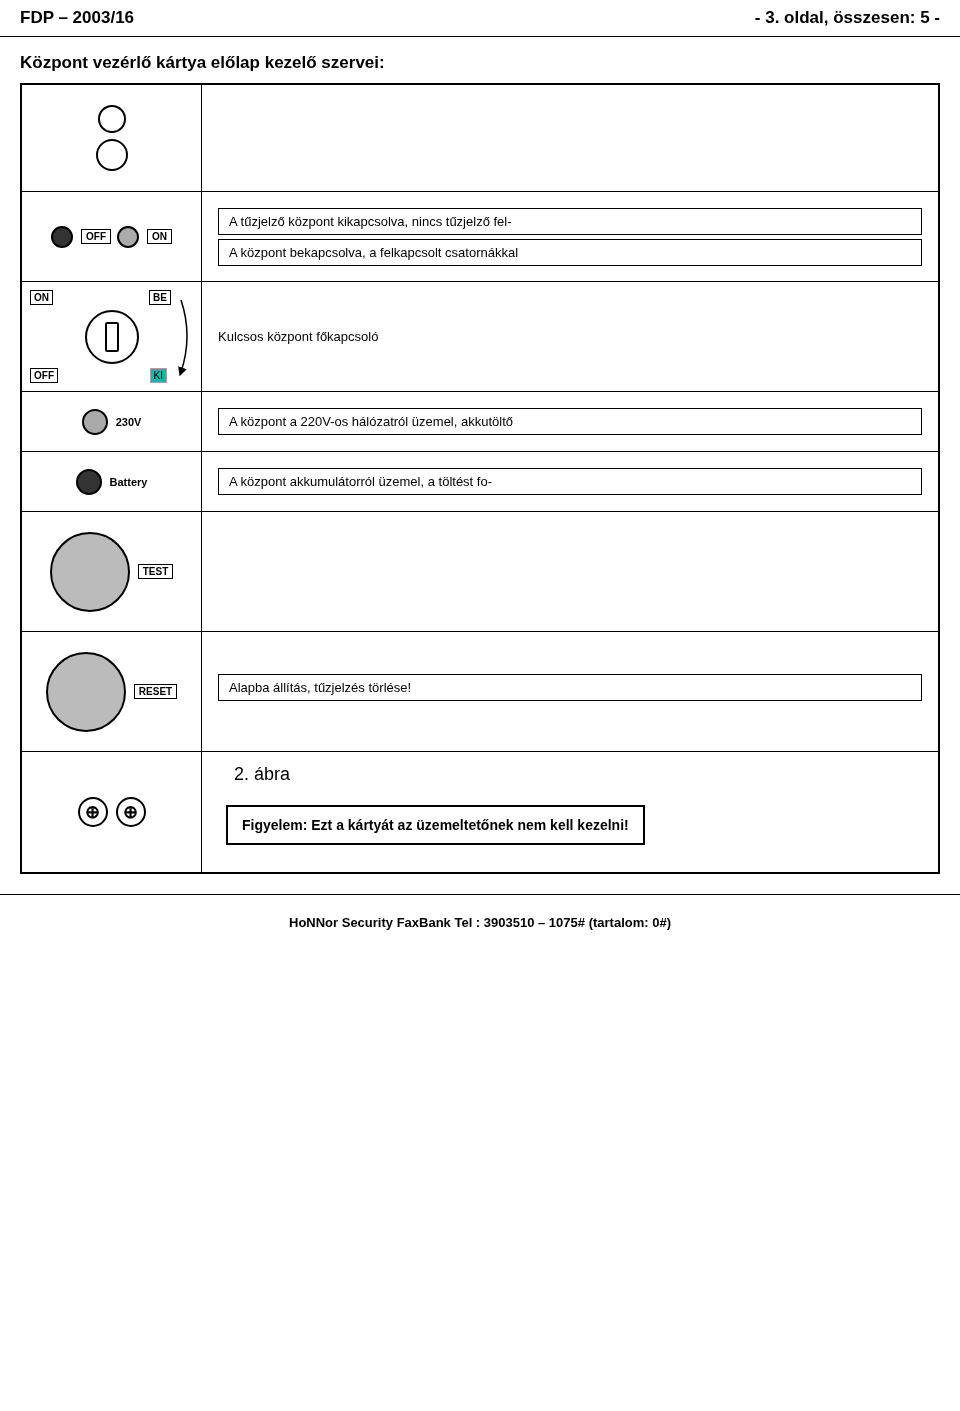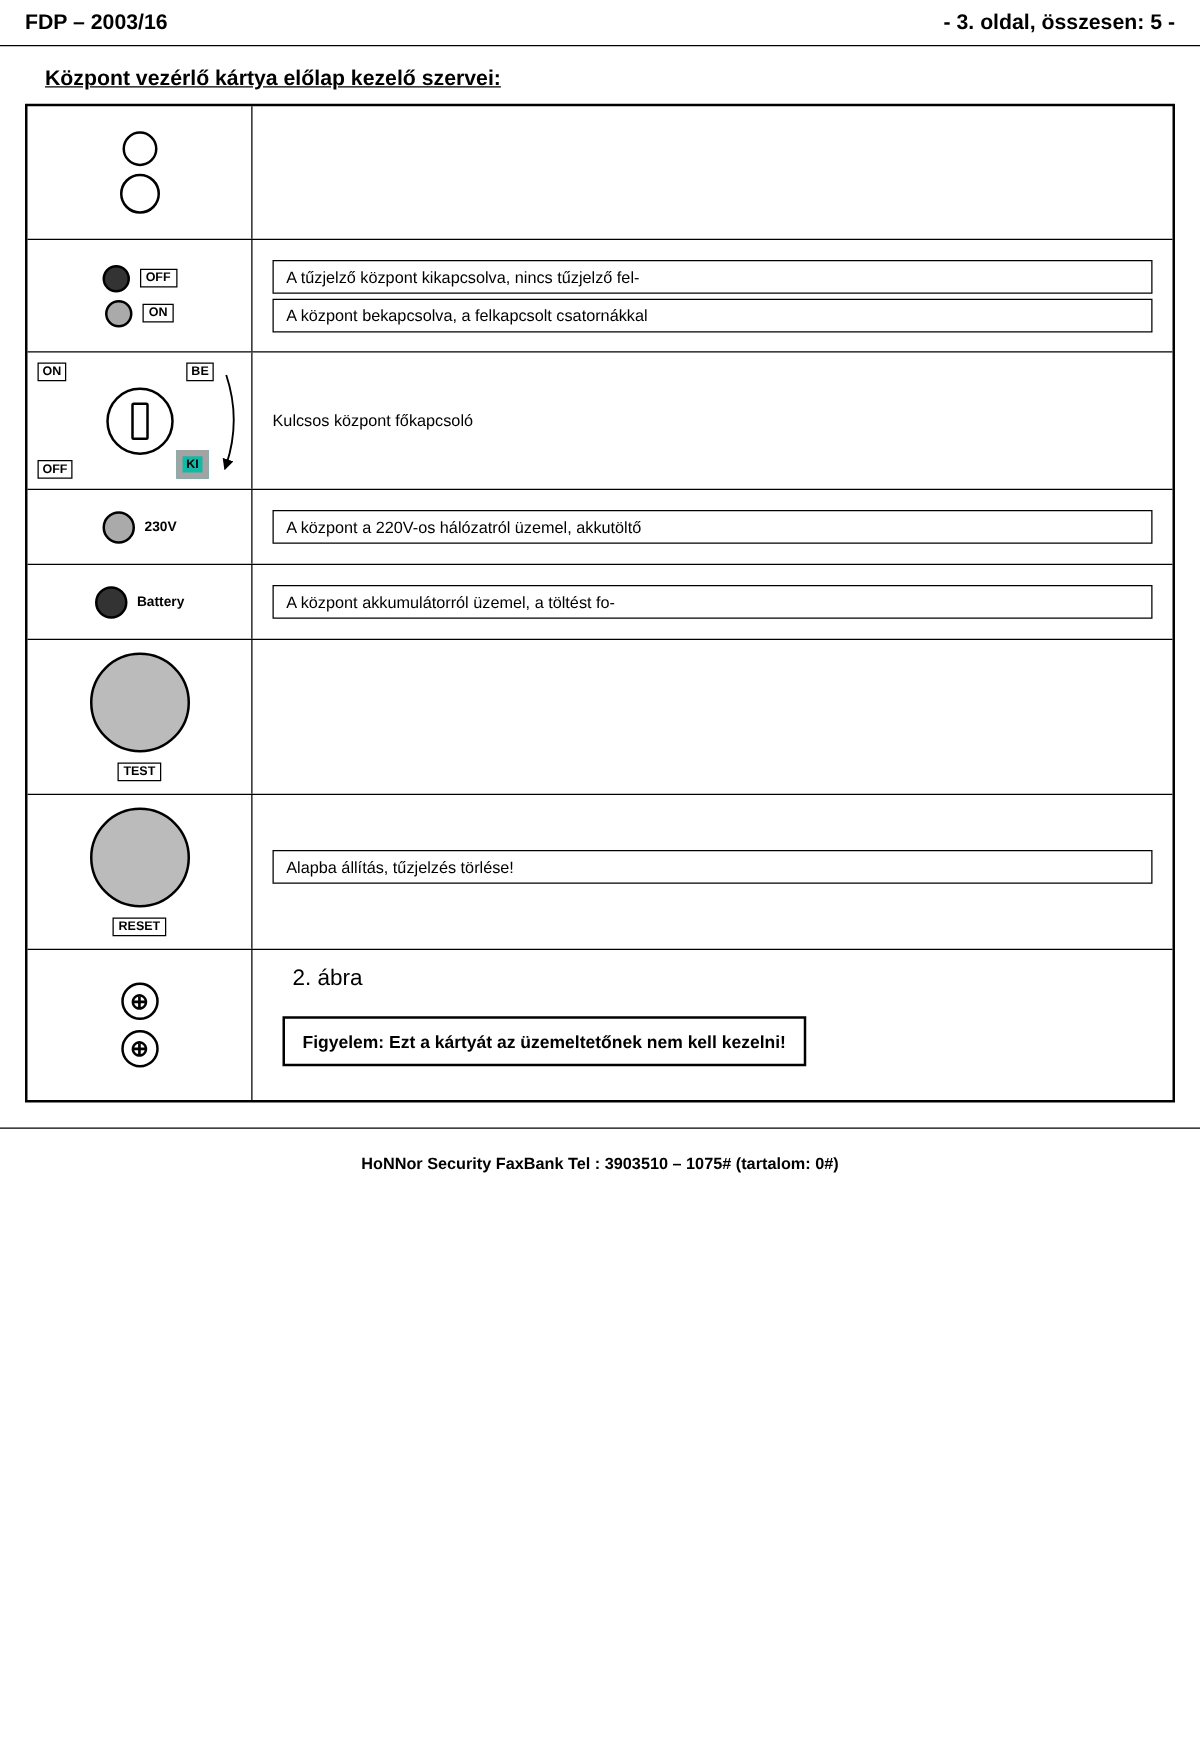--- a/index.html
+++ b/index.html
@@ -18,24 +18,23 @@
       justify-content: space-between;
       align-items: center;
       padding: 8px 20px;
       border-bottom: 1px solid #000;
       font-size: 17px;
       font-weight: bold;
     }
 
     
     .page-title {
-      padding: 16px 20px 10px 36px;
+      padding: 16px 20px 10px 20px;
       font-size: 17px;
       font-weight: bold;
-      text-decoration: underline;
     }
     .circle-small {
       width: 28px;
       height: 28px;
       border-radius: 50%;
       border: 2px solid #000;
     }
     .circle-white {
       background: #fff;
     }
@@ -126,21 +125,21 @@
     }
     .row-flex:last-child {
       border-bottom: none;
     }
 
     .left-cell {
       width: 180px;
       flex-shrink: 0;
       border-right: 1px solid #000;
       display: flex;
-      flex-direction: column;
+      flex-direction: row;
       align-items: center;
       justify-content: center;
       padding: 10px 6px;
       position: relative;
     }
 
     .right-cell {
       flex: 1;
       padding: 8px 16px;
       display: flex;
@@ -221,21 +220,21 @@
       <span style="position:absolute;top:8px;left:8px;font-size:10px;font-weight:bold;border:1px solid #000;padding:1px 3px;background:#fff;">ON</span>
 
       <span style="position:absolute;top:8px;right:30px;font-size:10px;font-weight:bold;border:1px solid #000;padding:1px 3px;background:#fff;margin-left:24px;">BE</span>
 
       <div class="key-outer">
         <div class="key-inner-rect"></div>
       </div>
 
       <span style="position:absolute;bottom:8px;left:8px;font-size:10px;font-weight:bold;border:1px solid #000;padding:1px 3px;background:#fff;">OFF</span>
 
-      <span style="position:absolute;bottom:8px;right:34px;font-size:10px;font-weight:bold;border:5px solid #a3a3a3;padding:1px 3px;background:#14b8a6;">KI</span>
+      <span style="position:absolute;bottom:8px;right:34px;font-size:10px;font-weight:normal;border:1px solid #a3a3a3;padding:1px 3px;background:#14b8a6;">KI</span>
 
       <svg style="position:absolute;right:6px;top:14px;width:28px;height:80px;">
         <path d="M14,4 Q26,40 14,76" fill="none" stroke="#000" stroke-width="1.5" marker-end="url(#arr)"></path>
         <defs>
           <marker id="arr" markerWidth="6" markerHeight="6" refX="3" refY="3" orient="auto">
             <path d="M0,0 L6,3 L0,6 Z" fill="#000"></path>
           </marker>
         </defs>
       </svg>
     </div>

